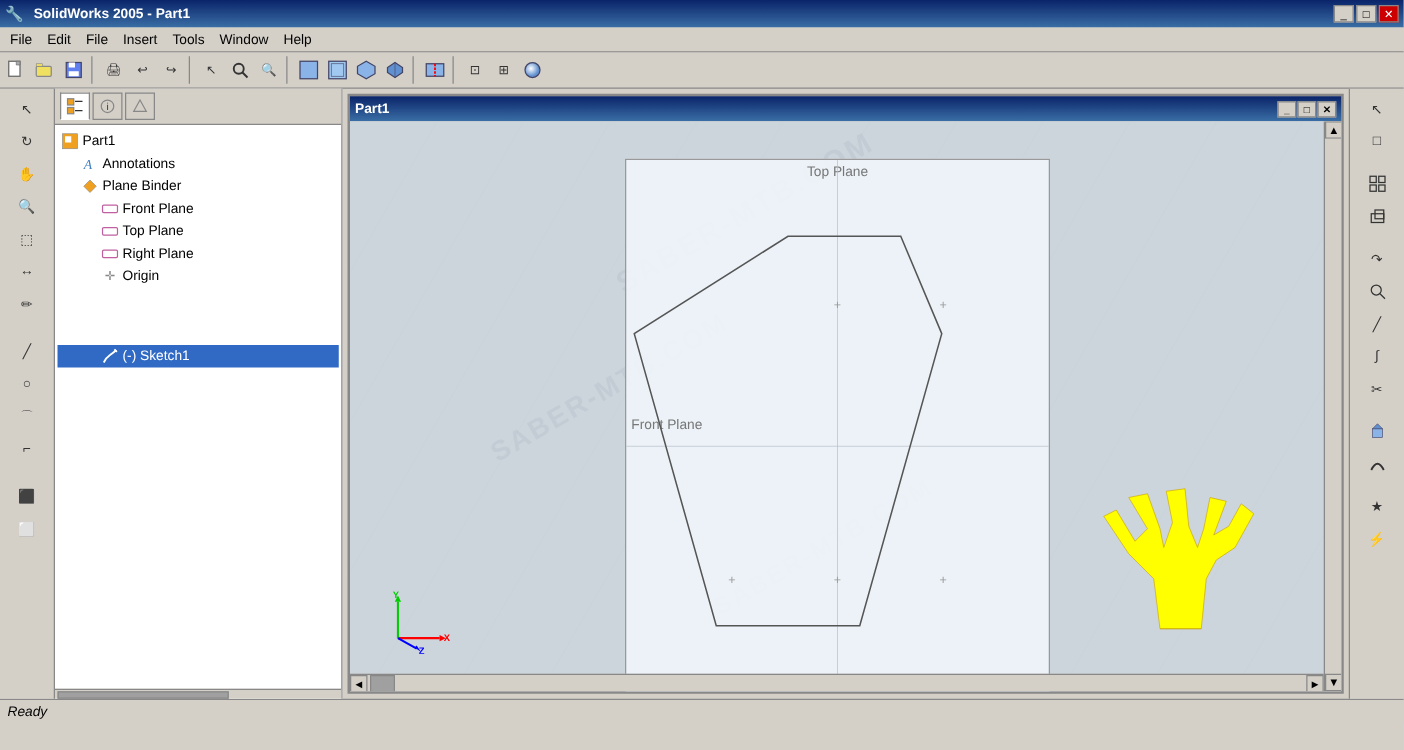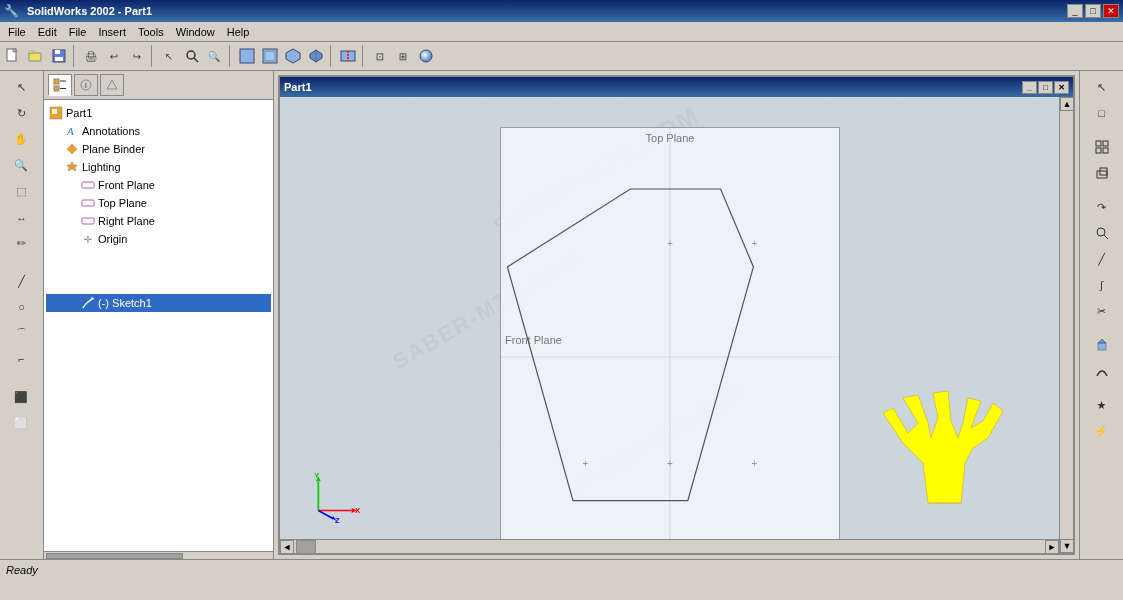--- a/index.html
+++ b/index.html
@@ -234,21 +234,21 @@
       background: white;
       border: 1px solid #999;
     }
   </style>
 </head>
 <body>
 
 <div class="title-bar">
   <div style="display:flex;align-items:center;gap:4px;">
     <span style="font-size:12px;">🔧</span>
-    <span class="title-bar-text">SolidWorks 2002 - Part1</span>
+    <span class="title-bar-text">SolidWorks 2005 - Part1</span>
   </div>
   <div class="title-bar-buttons">
     <div class="title-bar-btn">_</div>
     <div class="title-bar-btn">□</div>
     <div class="title-bar-btn" style="background:#c00;color:white;">✕</div>
   </div>
 </div>
 
 <div class="menu-bar">
   <div class="menu-item">File</div>
@@ -413,29 +413,20 @@
         <span class="indent"></span>
         <span class="icon">
           <svg width="14" height="14" viewBox="0 0 14 14">
               <polygon points="7,2 12,7 7,12 2,7" fill="#f0a020" stroke="#888" stroke-width="0.5"></polygon>
             </svg>
         </span>
         <span class="label">Plane Binder</span>
       </div>
 
 
-      <div class="tree-item">
-        <span class="indent"></span>
-        <span class="icon">
-          <svg width="14" height="14" viewBox="0 0 14 14">
-              <polygon points="7,2 9,5 12,5 10,8 11,11 7,9 3,11 4,8 2,5 5,5" fill="#f0a020" stroke="#888" stroke-width="0.5"></polygon>
-            </svg>
-        </span>
-        <span class="label">Lighting</span>
-      </div>
 
       <div class="tree-item">
         <span class="indent"></span>
         <span class="indent"></span>
         <span class="icon">
           <svg width="14" height="14" viewBox="0 0 14 14">
               <rect x="1" y="4" width="12" height="6" fill="none" stroke="#c060a0" stroke-width="1" rx="1"></rect>
             </svg>
         </span>
         <span class="label">Front Plane</span>

